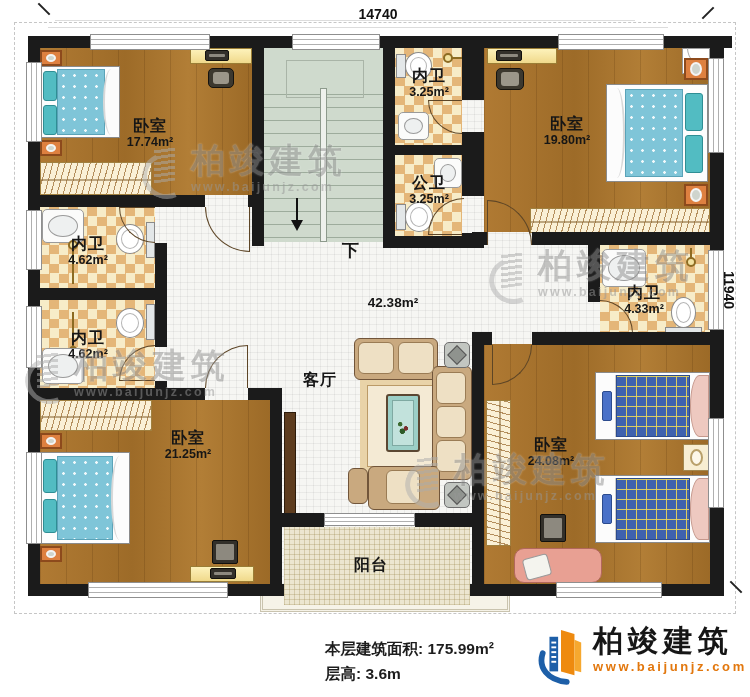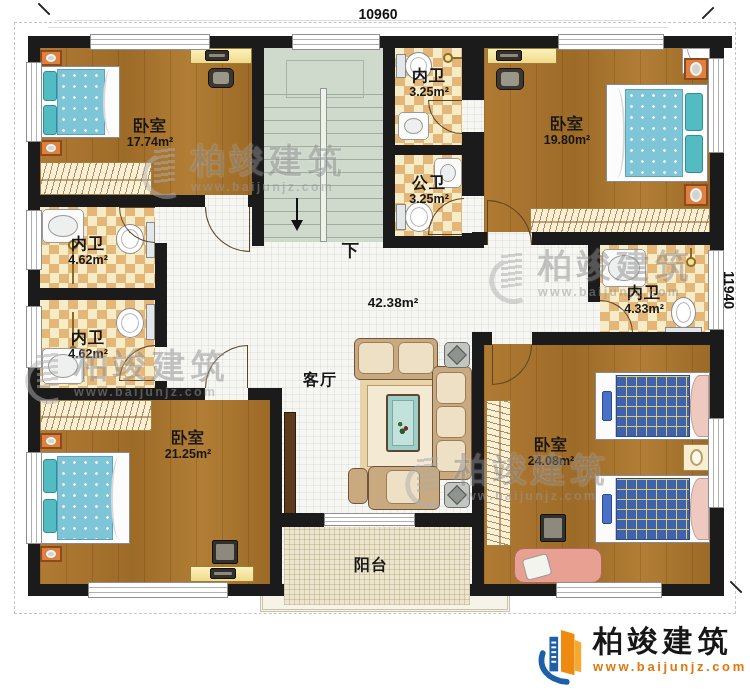--- a/index.html
+++ b/index.html
@@ -338,21 +338,21 @@
     <span class="nm">卧室</span>
     <span class="ar">24.08m²</span>
   </div>
   <div class="rlabel" style="left:371px;top:565px">
     <span class="nm">阳台</span>
   </div>
   <div class="rlabel" style="left:351px;top:251px">
     <span class="nm" style="font-size:17px">下</span>
   </div>
 
-  <div class="dim" style="left:378px;top:14px">10960</div>
+  <div class="dim" style="left:378px;top:14px">14740</div>
   <div class="dim rot" style="left:729px;top:290px">11940</div>
 
   <div class="wm" style="left:145px;top:143px">
     <div class="wm-logo"></div>
     <div>
       <div class="wm-name">柏竣建筑</div>
       <div class="wm-url">www.baijunjz.com</div>
     </div>
   </div>
   <div class="wm" style="left:492px;top:248px">
@@ -370,20 +370,24 @@
     </div>
   </div>
   <div class="wm" style="left:408px;top:452px">
     <div class="wm-logo"></div>
     <div>
       <div class="wm-name">柏竣建筑</div>
       <div class="wm-url">www.baijunjz.com</div>
     </div>
   </div>
 
+  <div class="finfo">
+    <div>本层建筑面积: 175.99m²</div>
+    <div>层高: 3.6m</div>
+  </div>
   <div class="flogo">
     <svg width="50" height="62" viewBox="0 0 52 64">
       <path d="M32 59 C12 57 2 44 7 29" fill="none" stroke="#1d5fa8" stroke-width="6" stroke-linecap="round"></path>
       <rect x="14" y="12" width="9" height="36" fill="#1d5fa8"></rect>
       <rect x="16" y="17" width="5" height="2" fill="#fff"></rect>
       <rect x="16" y="22" width="5" height="2" fill="#fff"></rect>
       <rect x="16" y="27" width="5" height="2" fill="#fff"></rect>
       <rect x="16" y="32" width="5" height="2" fill="#fff"></rect>
       <rect x="16" y="37" width="5" height="2" fill="#fff"></rect>
       <path d="M26 5 L40 9 L40 52 L26 48 Z" fill="#ee8a0f"></path>

